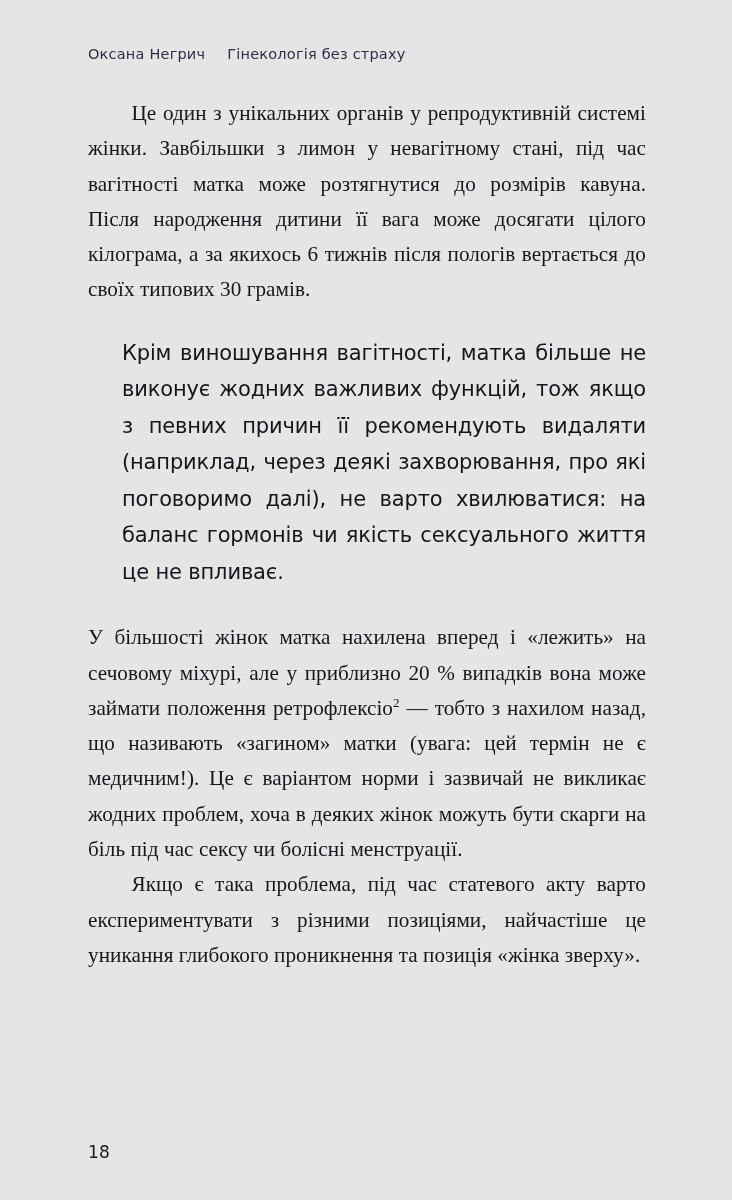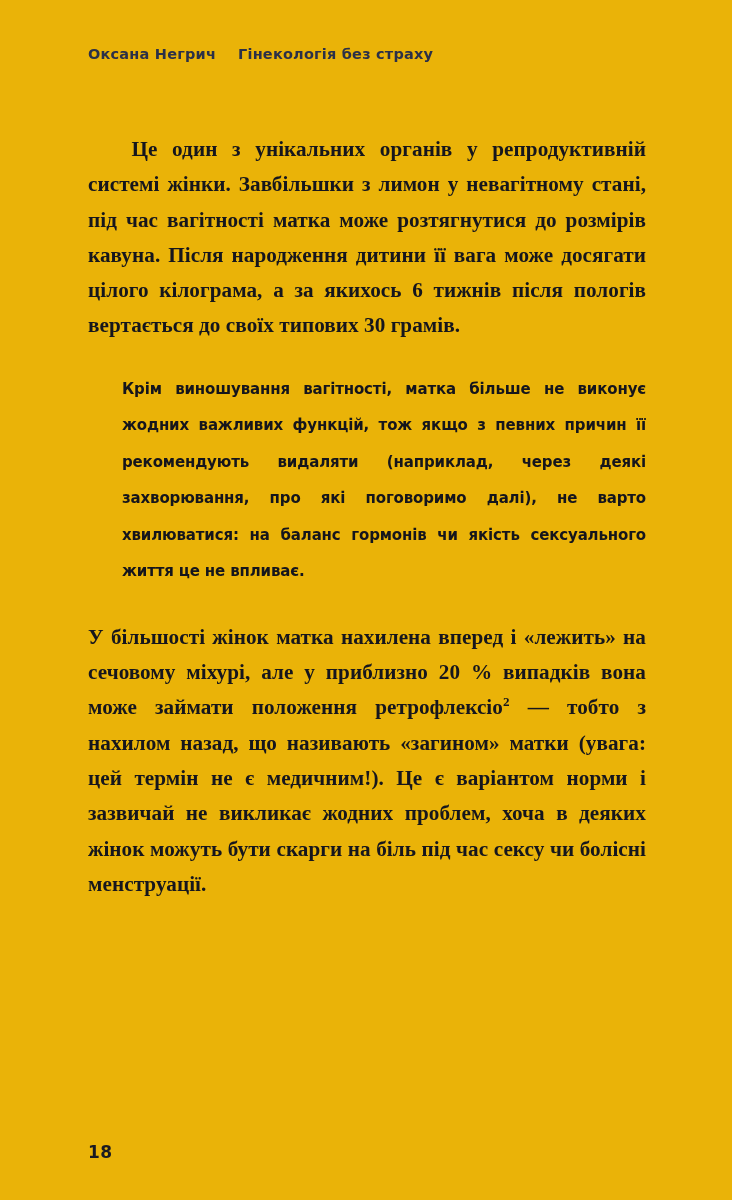--- a/index.html
+++ b/index.html
@@ -14,22 +14,21 @@
     position: relative;
     overflow: hidden;
     font-family: "Liberation Serif", serif;
     color: #16161d;
     -webkit-font-smoothing: antialiased;
   }
 
   .page {
     position: absolute;
     inset: 0;
-    background: #eab308;
-    font-weight: bold;
+    background: #e5e5e5;
   }
 
   
   .running-head {
     position: absolute;
     left: 88px;
     top: 46px;
     font-family: "DejaVu Sans", sans-serif;
     font-size: 14.5px;
     letter-spacing: 0.2px;
@@ -52,30 +51,30 @@
     margin: 0;
     font-family: "Liberation Serif", serif;
     font-size: 21.2px;
     line-height: 35.3px;
     text-align: justify;
     text-justify: inter-word;
     color: #16161d;
     hyphens: none;
     letter-spacing: 0.05px;
   }
-  p.serif.indent { text-indent: 2.05em; margin-top: 36px; }
+  p.serif.indent { text-indent: 2.05em; }
   p.serif.no-indent { text-indent: 0; }
 
   
   p.sans {
     margin: 0;
     margin-left: 34px;
     width: 524px;
     font-family: "DejaVu Sans", sans-serif;
-    font-size: 15px;
+    font-size: 21px;
     line-height: 36.5px;
     text-align: justify;
     text-justify: inter-word;
     color: #15151c;
     letter-spacing: -0.15px;
     hyphens: none;
   }
 
   .gap-after-serif { height: 27px; }
   .gap-after-sans  { height: 30px; }
@@ -113,20 +112,21 @@
     <p class="serif indent">Це один з унікальних органів у репродуктивній системі жінки. Завбільшки з лимон у невагітному стані, під час вагітності матка може розтягнутися до розмірів кавуна. Після народження дитини її вага може досягати цілого кілограма, а за якихось 6 тижнів після пологів вертається до своїх типових 30 грамів.</p>
 
     <div class="gap-after-serif"></div>
 
     <p class="sans">Крім виношування вагітності, матка більше не виконує жодних важливих функцій, тож якщо з певних причин її рекомендують видаляти (наприклад, через деякі захворювання, про які поговоримо далі), не варто хвилюватися: на баланс гормонів чи якість сексуального життя це не впливає.</p>
 
     <div class="gap-after-sans"></div>
 
     <p class="serif no-indent"><span>У більшості жінок матка нахилена вперед і «лежить» на сечовому міхурі, але у приблизно 20 % випадків вона може займати положення ретрофлексіо</span><sup class="fn">2</sup><span> — тобто з нахилом назад, що називають «загином» матки (увага: цей термін не є медичним!). Це є варіантом норми і зазвичай не викликає жодних проблем, хоча в деяких жінок можуть бути скарги на біль під час сексу чи болісні менструації.</span></p>
 
+    <p class="serif indent">Якщо є така проблема, під час статевого акту варто експериментувати з різними позиціями, найчастіше це уникання глибокого проникнення та позиція «жінка зверху».</p>
 
     <div class="gap-note-top"></div>
 
 
   </div>
 
   <div class="folio">18</div>
 
 </div>
 

